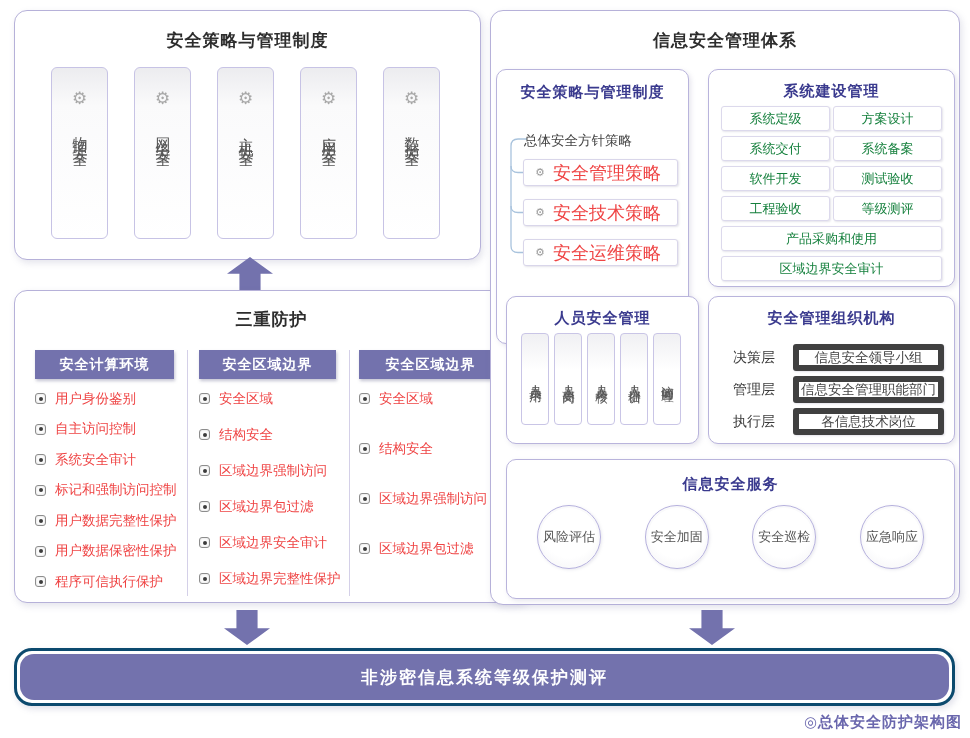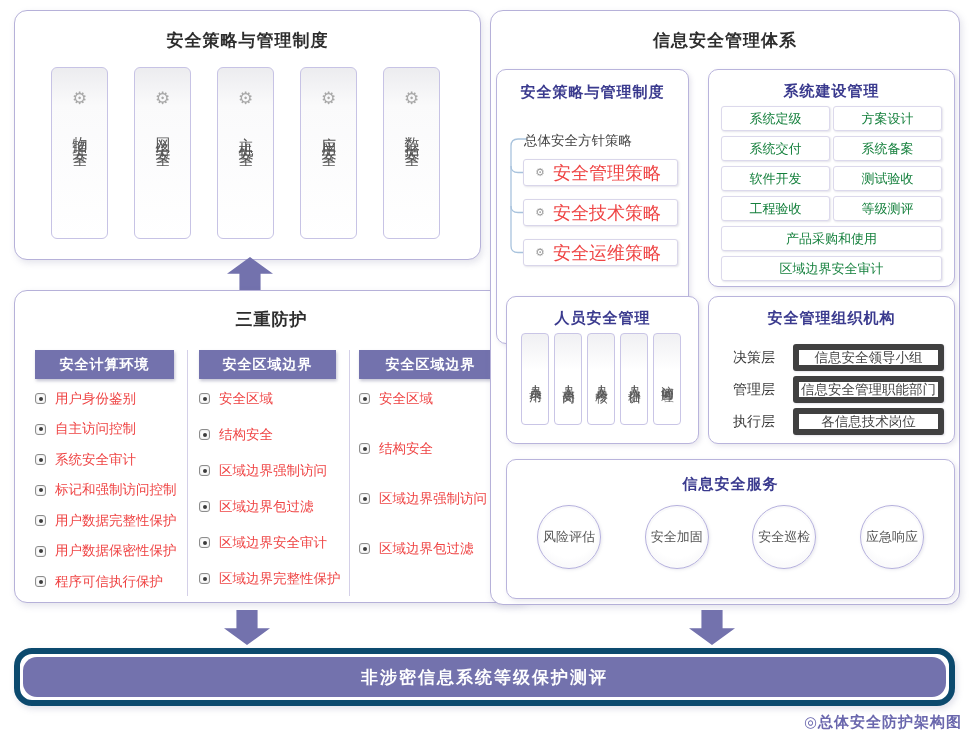--- a/index.html
+++ b/index.html
@@ -104,21 +104,21 @@
   .services .subpanel-title { margin-top:15px; }
   .svc-row { position:absolute; left:30px; right:30px; top:45px; display:flex; justify-content:space-between; }
   .svc-circle { width:64px; height:64px; border-radius:50%; border:1px solid #b5b0dd;
                 background:radial-gradient(circle at 50% 40%, #ffffff 55%, #f1f1f4 100%);
                 box-shadow:inset 0 0 0 2px #fafafb, 1px 1px 3px rgba(130,128,160,.18);
                 display:flex; align-items:center; justify-content:center;
                 font-size:13px; color:#555; }
 
   
   .banner-wrap { position:absolute; left:14px; top:648px; width:941px; height:58px;
-                 border:6px solid #0c4a6e; border-radius:18px; padding:3px;
+                 border:3px solid #0c4a6e; border-radius:18px; padding:3px;
                  box-shadow:2px 3px 6px rgba(120,118,160,.22); background:#fff; }
   .banner { width:100%; height:100%; background:#7372ad; border-radius:14px;
             display:flex; align-items:center; justify-content:center;
             color:#fff; font-size:17px; font-weight:bold; letter-spacing:2px; }
 
   .caption { position:absolute; right:8px; top:713px; font-size:15px; font-weight:600;
              color:#6a67ad; letter-spacing:1px; }
 </style>
 </head>
 <body>

